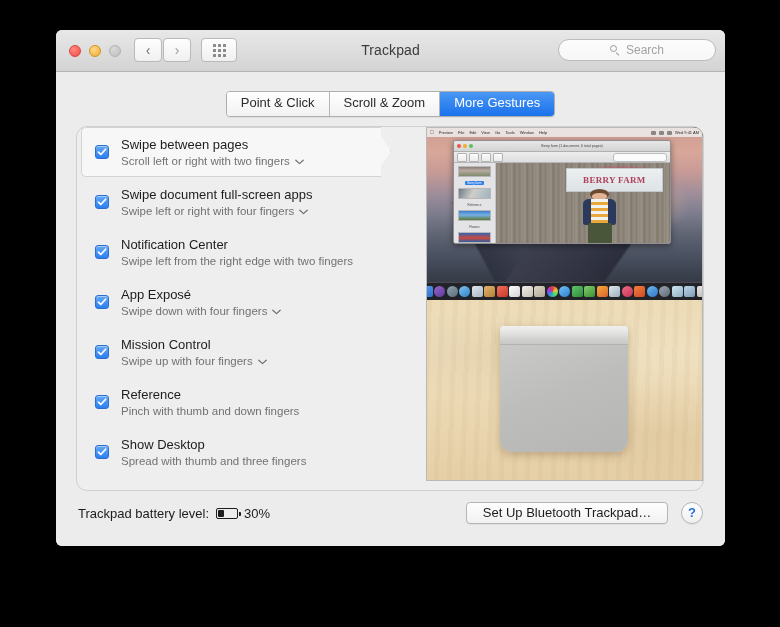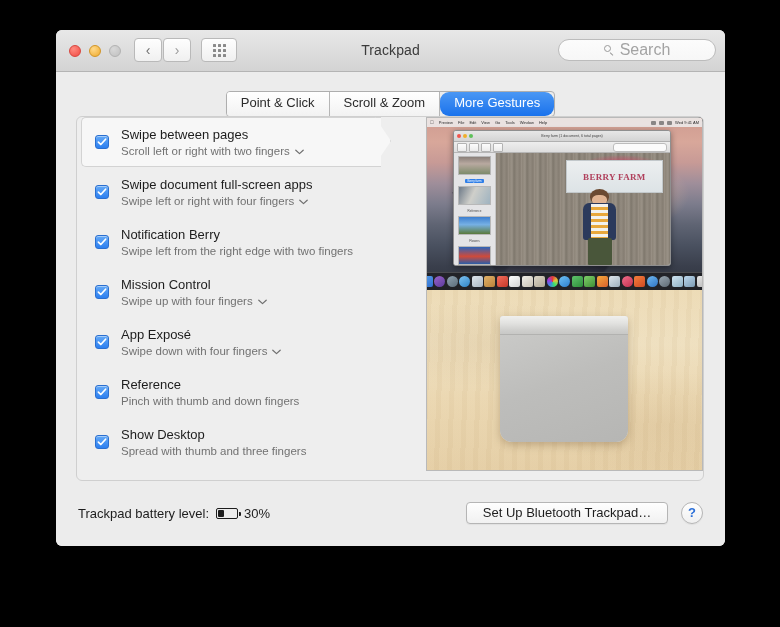--- a/index.html
+++ b/index.html
@@ -130,21 +130,21 @@
   }
   #searchbox .sicon::after {
     content: "";
     position: absolute; left: 6.5px; top: 7px;
     width: 4px; height: 1.3px;
     background: #9b9b9b;
     transform: rotate(45deg);
     transform-origin: left center;
   }
   #searchbox .stext {
-    font-size: 16px;
+    font-size: 12px;
     color: #a3a3a3;
   }
 
   
   #content {
     position: relative;
     height: 474px;
     background: #ececec;
     padding-left: 26px;
   }
@@ -170,33 +170,32 @@
     padding: 3px 14px 5px;
     background: linear-gradient(to bottom, #ffffff, #f2f2f2);
     border-right: 1px solid #b6b6b6;
     line-height: 16px;
     white-space: nowrap;
   }
   #tabs .tab:last-child { border-right: none; }
   #tabs .tab.active {
     background: linear-gradient(to bottom, #4a97f4, #1a72ec);
     color: #ffffff;
-    border-radius: 9px;
   }
 
   
   #panel {
     position: absolute;
     left: 20px;
-    top: 44px;
+    top: 54px;
     width: 628px;
     height: 365px;
     background: #eeeeee;
     border: 1px solid #cfcfcf;
-    border-radius: 6px;
+    border-radius: 11px;
     box-sizing: border-box;
     overflow: hidden;
   }
 
   
   #gesture-list {
     position: absolute;
     left: 0; top: 0;
     width: 335px;
     height: 100%;
@@ -340,21 +339,21 @@
   .menubar .apple { font-size: 5px; line-height: 5px; }
   .menubar .mb-right { margin-left: auto; display: flex; gap: 3px; align-items: center; }
   .menubar .mb-right i {
     display: block; width: 5px; height: 4px;
     background: #555; opacity: 0.65; border-radius: 1px;
   }
 
   .preview-win {
     position: absolute;
     left: 26px; top: 12px;
-    width: 218px; height: 136px;
+    width: 218px; height: 104px;
     background: #e9e9e9;
     border: 1px solid #8f8f8f;
     border-radius: 3px;
     box-sizing: border-box;
     overflow: hidden;
     box-shadow: 0 2px 6px rgba(0,0,0,0.4);
   }
   .pw-title {
     position: relative;
     height: 11px;
@@ -681,56 +680,56 @@
           </span>
         </div>
 
         <div class="grow">
           <span class="chk">
             <svg width="10" height="10" viewBox="0 0 10 10">
                 <path d="M1.4 5.1 L3.8 7.5 L8.6 2.2" fill="none" stroke="#ffffff" stroke-width="1.7" stroke-linecap="round" stroke-linejoin="round"></path>
               </svg>
           </span>
           <span class="gtext">
-            <span class="gtitle">Notification Berry</span>
+            <span class="gtitle">Notification Center</span>
             <span class="gsub">
               <span>Swipe left from the right edge with two fingers</span>
             </span>
           </span>
         </div>
 
         <div class="grow">
           <span class="chk">
             <svg width="10" height="10" viewBox="0 0 10 10">
                 <path d="M1.4 5.1 L3.8 7.5 L8.6 2.2" fill="none" stroke="#ffffff" stroke-width="1.7" stroke-linecap="round" stroke-linejoin="round"></path>
               </svg>
           </span>
           <span class="gtext">
-            <span class="gtitle">Mission Control</span>
+            <span class="gtitle">App Exposé</span>
             <span class="gsub">
-              <span>Swipe up with four fingers</span>
+              <span>Swipe down with four fingers</span>
               <span class="chev">
                 <svg width="9" height="6" viewBox="0 0 9 6">
                     <path d="M0.8 1.2 L4.5 4.6 L8.2 1.2" fill="none" stroke="#6f6f6f" stroke-width="1.2" stroke-linecap="round" stroke-linejoin="round"></path>
                   </svg>
               </span>
             </span>
           </span>
         </div>
 
         <div class="grow">
           <span class="chk">
             <svg width="10" height="10" viewBox="0 0 10 10">
                 <path d="M1.4 5.1 L3.8 7.5 L8.6 2.2" fill="none" stroke="#ffffff" stroke-width="1.7" stroke-linecap="round" stroke-linejoin="round"></path>
               </svg>
           </span>
           <span class="gtext">
-            <span class="gtitle">App Exposé</span>
+            <span class="gtitle">Mission Control</span>
             <span class="gsub">
-              <span>Swipe down with four fingers</span>
+              <span>Swipe up with four fingers</span>
               <span class="chev">
                 <svg width="9" height="6" viewBox="0 0 9 6">
                     <path d="M0.8 1.2 L4.5 4.6 L8.2 1.2" fill="none" stroke="#6f6f6f" stroke-width="1.2" stroke-linecap="round" stroke-linejoin="round"></path>
                   </svg>
               </span>
             </span>
           </span>
         </div>
 
         <div class="grow">

